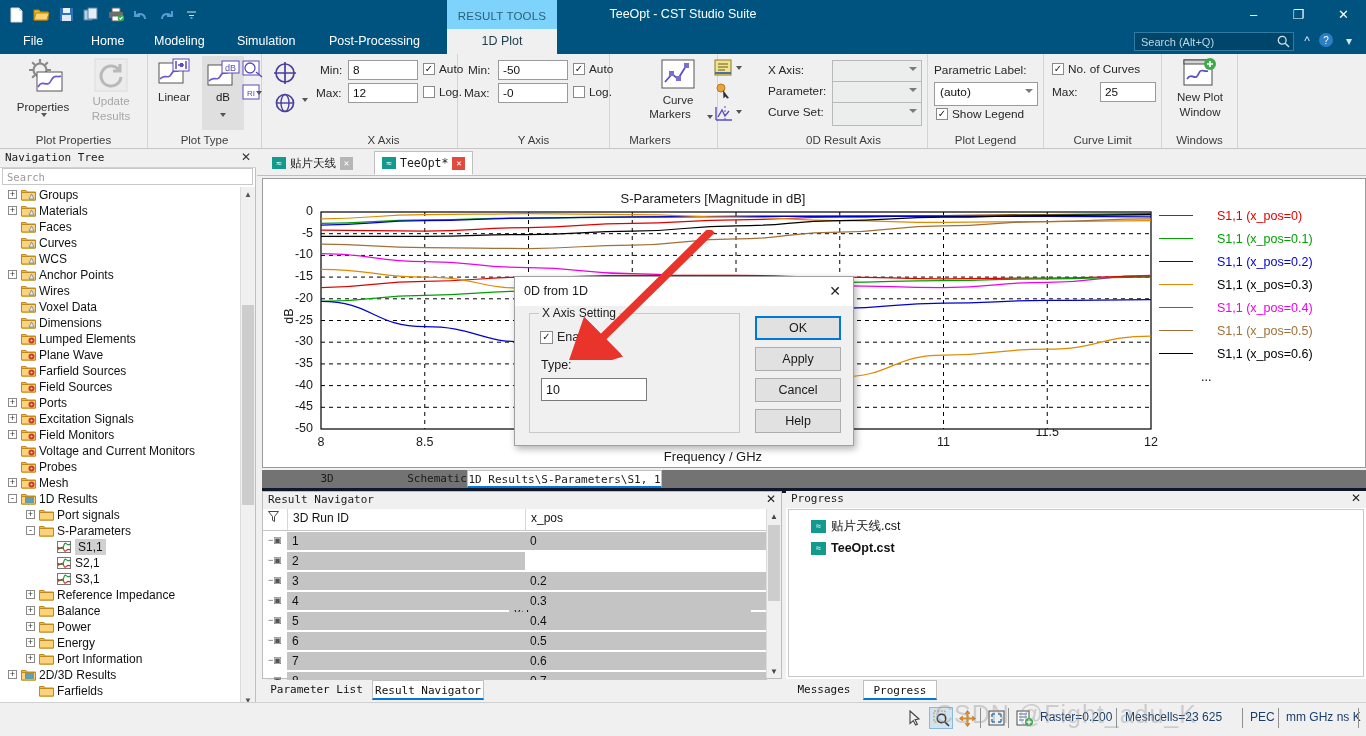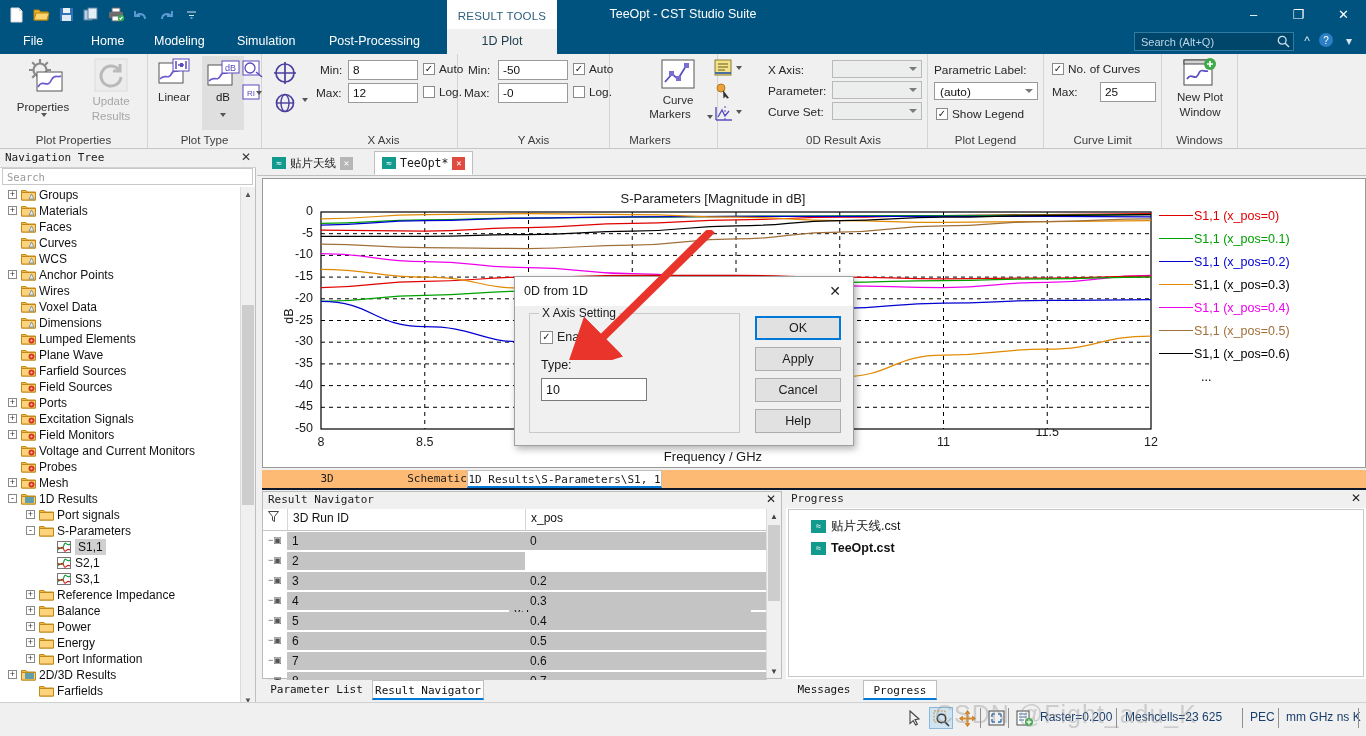--- a/index.html
+++ b/index.html
@@ -13,21 +13,21 @@
 
   
   .titlebar{position:absolute;left:0;top:0;width:1366px;height:29px;background:#00537f;}
   .qat{position:absolute;left:6px;top:2px;height:25px;display:flex;align-items:center;gap:5px;}
   .qat .qi{width:20px;height:20px;display:flex;align-items:center;justify-content:center;cursor:pointer;}
   .app-title{position:absolute;left:0;top:0;width:1366px;height:29px;line-height:29px;text-align:center;color:#fff;font-size:12.5px;}
   .winbtns{position:absolute;right:0;top:0;height:29px;display:flex;}
   .winbtns div{width:45px;height:29px;display:flex;align-items:center;justify-content:center;color:#fff;font-size:13px;cursor:pointer;}
 
   
-  .ctxhdr{position:absolute;left:447px;top:0px;width:110px;height:29px;background:#ffffff;
+  .ctxhdr{position:absolute;left:447px;top:0px;width:110px;height:29px;background:#7dd3fc;
           color:#2c5f7c;font-size:11.5px;text-align:center;line-height:32px;letter-spacing:.2px;}
   .ctxhdr-strip{position:absolute;left:447px;top:0;width:110px;height:4px;background:#70a8bd;}
 
   
   .ribbontabs{position:absolute;left:0;top:29px;width:1366px;height:25px;background:#00537f;}
   .rtab{position:absolute;top:0;height:25px;line-height:25px;color:#fff;font-size:12.5px;text-align:center;cursor:pointer;padding:0 9px;}
   .rtab.active{background:#f0f0f0;color:#1f3c4d;}
   .searchbox{position:absolute;right:72px;top:3px;width:160px;height:19px;background:#00456a;border:1px solid #2f7ba3;
     color:#bcd7e6;font-size:11px;line-height:19px;padding-left:6px;box-sizing:border-box;}
   .srch-ic{position:absolute;right:76px;top:6px;color:#cfe3ee;font-size:12px;}
@@ -41,21 +41,21 @@
   .bigbtn .lbl{font-size:11.5px;color:#2d2d2d;line-height:13px;margin-top:2px;}
   .bigbtn.dis .lbl{color:#a6a6a6;}
   .icn{display:flex;align-items:center;justify-content:center;}
 
   .fldlabel{position:absolute;font-size:11.8px;color:#262626;}
   .fldinput{position:absolute;background:#fff;border:1px solid #9a9a9a;box-sizing:border-box;
             font-size:11.8px;padding-left:4px;line-height:19px;height:20px;color:#111;}
   .cbx{position:absolute;display:flex;align-items:center;gap:4px;font-size:11.8px;color:#262626;cursor:pointer;}
   .cbx .box{width:12px;height:12px;border:1px solid #8a8a8a;background:#fff;box-sizing:border-box;
             display:flex;align-items:center;justify-content:center;font-size:10px;color:#1a1a1a;line-height:1;}
-  .combo{position:absolute;background:#eceded;border:1px solid #b9b9b9;height:18px;box-sizing:border-box;}
+  .combo{position:absolute;background:#eceded;border:1px solid #b9b9b9;height:24px;box-sizing:border-box;}
   .combo.on{background:#fff;border:1px solid #9a9a9a;}
   .combo .txt{position:absolute;left:5px;top:0;line-height:19px;font-size:11.8px;color:#111;}
   .combo .arw{position:absolute;right:4px;top:6px;width:0;height:0;border-left:4px solid transparent;
               border-right:4px solid transparent;border-top:4px solid #7a7a7a;}
   .smallbtn{position:absolute;width:22px;height:22px;display:flex;align-items:center;justify-content:center;cursor:pointer;}
   .dropcaret{position:absolute;width:0;height:0;border-left:3.5px solid transparent;border-right:3.5px solid transparent;
              border-top:4px solid #555;}
 
   
   .navtree{position:absolute;left:0;top:149px;width:256px;height:560px;background:#fff;border-right:1px solid #bfbfbf;box-sizing:border-box;}
@@ -87,41 +87,41 @@
            color:#fff;font-size:9px;line-height:1;}
 
   
   .plotarea{position:absolute;left:262px;top:178px;width:1104px;height:290px;background:#fff;border:1px solid #9a9a9a;box-sizing:border-box;}
   .plot-title{position:absolute;left:0;top:12px;width:900px;text-align:center;font-size:13px;color:#1a1a1a;}
   .ylabel{position:absolute;left:18px;top:130px;font-size:12.5px;color:#1a1a1a;transform:rotate(-90deg);transform-origin:center;}
   .xlabel{position:absolute;left:0;top:270px;width:900px;text-align:center;font-size:13px;color:#1a1a1a;}
   .ytick{position:absolute;right:0;font-size:12.5px;color:#1a1a1a;text-align:right;}
   .xtick{position:absolute;font-size:12.5px;color:#1a1a1a;text-align:center;}
   .legend{position:absolute;left:896px;top:25px;width:205px;}
-  .lgrow{position:relative;height:23px;display:flex;align-items:center;gap:1px;font-size:12.5px;}
+  .lgrow{position:relative;height:23px;display:flex;align-items:center;gap:24px;font-size:12.5px;}
   .lgline{width:34px;height:0;border-top:1.6px solid #000;}
 
   
   .dlg{position:absolute;left:514px;top:276px;width:338px;height:168px;background:#f0f0f0;
        border:1px solid #a0a0a0;box-shadow:2px 3px 7px rgba(0,0,0,.30);}
   .dlg-tb{position:absolute;left:0;top:0;width:100%;height:29px;background:#fff;}
   .dlg-tb .t{position:absolute;left:9px;top:7px;font-size:12.5px;color:#1a1a1a;}
   .dlg-tb .x{position:absolute;right:8px;top:5px;width:20px;height:18px;display:flex;align-items:center;justify-content:center;
              font-size:14px;color:#222;cursor:pointer;}
   .gbox{position:absolute;left:14px;top:36px;width:209px;height:118px;border:1px solid #c9c9c9;}
   .gbox .lg{position:absolute;left:9px;top:-8px;background:#f0f0f0;padding:0 3px;font-size:12px;color:#1a1a1a;}
   .dbtn{position:absolute;right:12px;width:86px;height:24px;background:#e1e1e1;border:1px solid #adadad;
         font-size:12.5px;color:#1a1a1a;display:flex;align-items:center;justify-content:center;cursor:pointer;box-sizing:border-box;}
   .dbtn.prim{background:#e1e1e1;border:2px solid #0078d7;}
 
   
   .annot{position:absolute;left:560px;top:230px;pointer-events:none;}
 
   
-  .viewtabs{position:absolute;left:262px;top:470px;width:1104px;height:18px;background:#fdba74;border-bottom:2px solid #0f172a;}
+  .viewtabs{position:absolute;left:262px;top:470px;width:1104px;height:18px;background:#737373;border-bottom:5px solid #0f172a;}
   .vtab{position:absolute;top:0;height:18px;line-height:18px;font-family:"DejaVu Sans Mono",monospace;font-size:11px;
         color:#1a1a1a;text-align:center;cursor:pointer;}
   .vtab.active{background:#fff;border:1px solid #bfbfbf;border-bottom:2px solid #0078d7;box-sizing:border-box;}
 
   
   .rnav{position:absolute;left:262px;top:491px;width:520px;height:188px;background:#fff;border:1px solid #bcbcbc;box-sizing:border-box;}
   .rnav-hdr{position:absolute;left:0;top:0;width:100%;height:17px;background:#f0f0f0;border-bottom:1px solid #d0d0d0;}
   .rnav-hdr .t{position:absolute;left:5px;top:1px;font-family:"DejaVu Sans Mono",monospace;font-size:11px;}
   .rnav-hdr .x{position:absolute;right:5px;top:0px;font-size:12px;cursor:pointer;}
   .colhdr{position:absolute;left:0;top:17px;width:100%;height:21px;background:#fff;border-bottom:1px solid #c6c6c6;}

